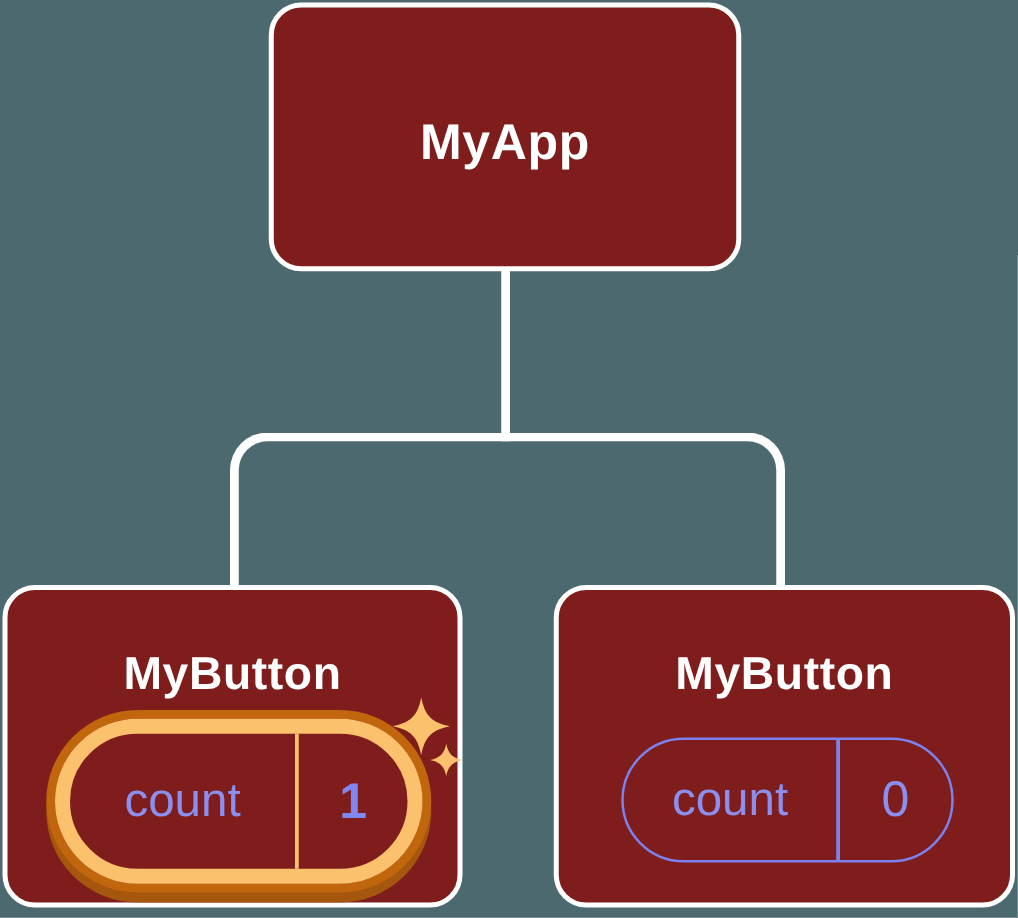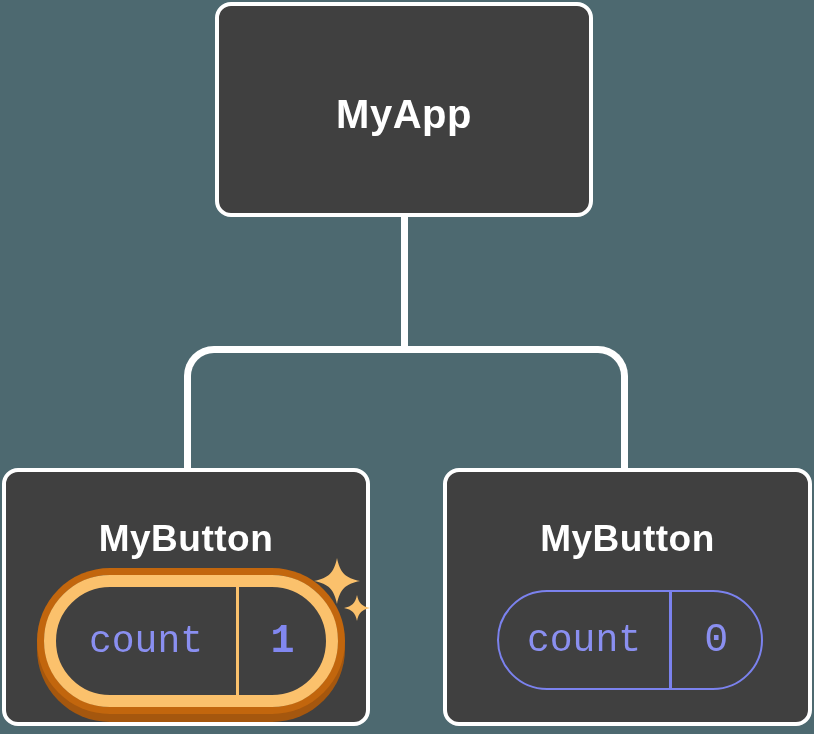--- a/index.html
+++ b/index.html
@@ -10,23 +10,23 @@
   }
   .canvas {
     position: relative;
     width: 814px; height: 734px;
     background: #4d6970;
     overflow: hidden;
   }
   
   .node {
     position: absolute;
-    background: #404040;
+    background: #7f1d1d;
     border: 4px solid #ffffff;
-    border-radius: 16px;
+    border-radius: 26px;
     box-sizing: border-box;
   }
   .node-root  { left: 215px; top: 2px;   width: 378px; height: 215px; }
   .node-left  { left: 2px;   top: 468px; width: 368px; height: 258px; }
   .node-right { left: 443px; top: 468px; width: 369px; height: 258px; }
 
   .node-label {
     position: absolute;
     left: 0; right: 0;
     text-align: center;
@@ -75,21 +75,20 @@
     border: 12px solid #fbc16c;
     border-radius: 66px;
     box-shadow: 0 0 0 7px #c2660d, 0 8px 0 7px #a5570e;
   }
   .pill-key, .pill-value {
     display: flex;
     align-items: center;
     justify-content: center;
     color: #8a8ff0;
     font-size: 38px;
-    font-family: Liberation Mono, monospace;
   }
   .pill-highlight .pill-key { width: 180px; }
   .pill-highlight .pill-value { flex: 1; font-weight: 700; font-size: 40px; color: #8187f0; }
   .pill-plain .pill-key { width: 170px; }
   .pill-plain .pill-value { flex: 1; font-size: 40px; }
   .pill-divider { width: 3px; background: #fbc16c; }
   .pill-plain .pill-divider { width: 2.5px; background: #7b82ee; }
 
   .sparkles {
     position: absolute;

